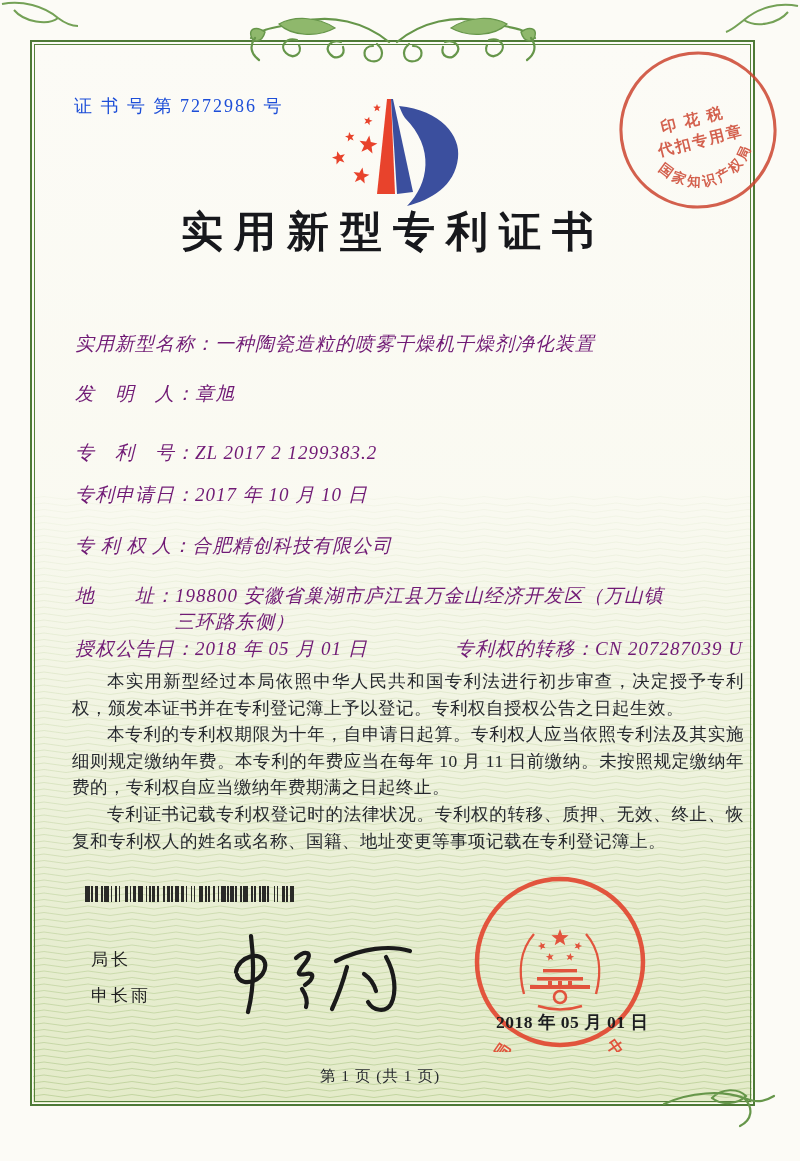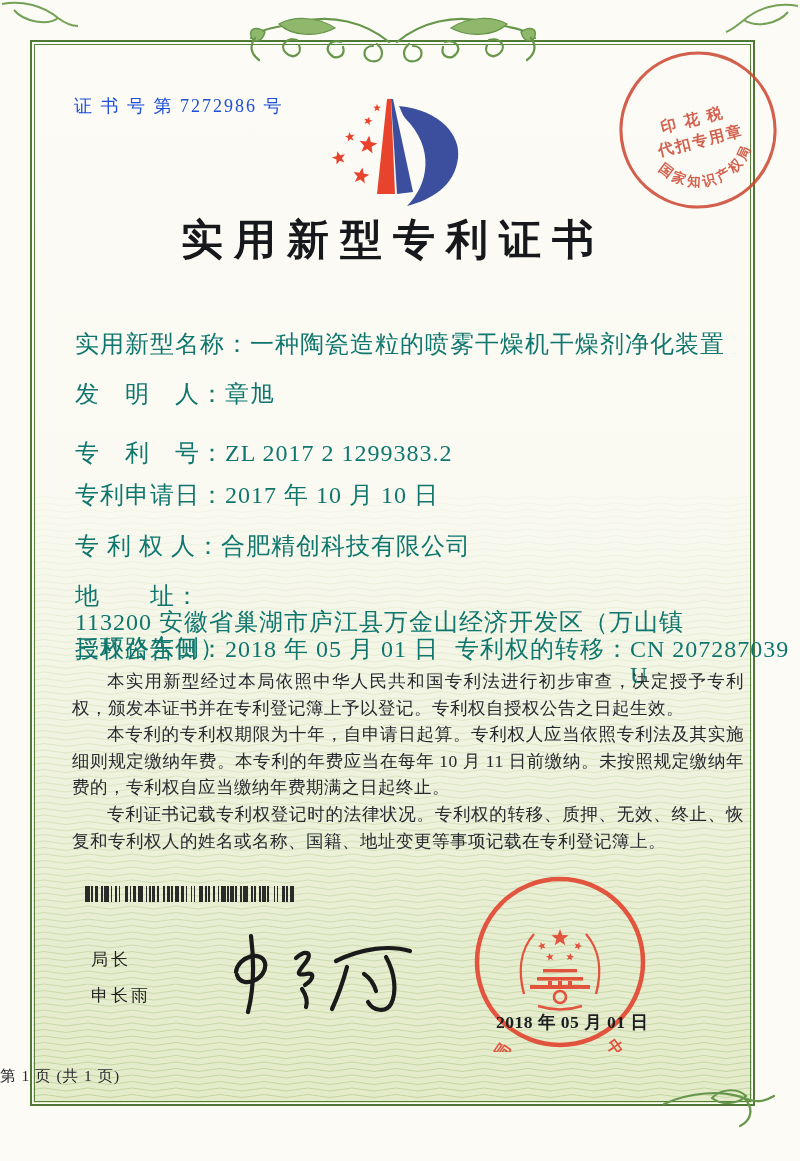--- a/index.html
+++ b/index.html
@@ -24,26 +24,26 @@
   .frame::after{
     content:""; position:absolute; inset:2px; border:1px solid #55813b;
   }
   .ornament{position:absolute;}
   .cert-no{
     position:absolute; left:74px; top:94px; font-size:18px; letter-spacing:2px;
     color:#1d4ed8; font-weight:400;
   }
   .logo{position:absolute; left:325px; top:96px;}
   .title{
-    position:absolute; left:0; top:212px; width:786px; text-align:center;
+    position:absolute; left:0; top:204px; width:786px; text-align:center;
     font-size:42px; font-weight:bold; letter-spacing:11px; color:#17181c;
   }
   .field{
     position:absolute; left:75px; display:flex; align-items:flex-start;
-    font-size:24px; letter-spacing:1px; color:#0f766e; line-height:26px;
+    font-size:19px; letter-spacing:1px; color:#701a75; line-height:26px;font-style:italic;
   }
   .flabel{white-space:pre; flex:0 0 auto;}
   .fvalue{white-space:pre-line;}
   .field2{left:455px;}
   .body-text{
     position:absolute; left:72px; top:668px; width:672px;
     font-size:17.5px; line-height:26.6px; text-align:justify; color:#26292e;
   }
   .body-text p{margin:0; text-indent:2em; letter-spacing:.5px;}
   .barcode{
@@ -54,21 +54,21 @@
   .director-title{position:absolute; left:91px; top:948px; font-size:17px; letter-spacing:3px; color:#222;}
   .director-name{position:absolute; left:91px; top:984px; font-size:17px; letter-spacing:3px; color:#222;}
   .signature{position:absolute; left:218px; top:930px;}
   .seal{position:absolute; left:470px; top:872px;}
   .seal-date{
     position:absolute; left:496px; top:1010px; font-size:17.5px; font-weight:600;
     letter-spacing:.5px; color:#1c1d20; white-space:pre;
   }
   .tax-stamp{position:absolute; left:612px; top:44px; transform:rotate(-14deg);}
   .footer{
-    position:absolute; left:0; top:1066px; width:760px; 
+    position:absolute; left:0; top:1066px; width:760px; text-align:center;
     font-size:15.5px; letter-spacing:1px; color:#26292e;
   }
 </style>
 </head>
 <body>
 
 <div class="page">
 
   <div class="tint"></div>
   <svg class="guilloche" id="guilloche" width="719" height="1060">
@@ -223,23 +223,23 @@
       <span class="fvalue">ZL 2017 2 1299383.2</span>
   </div>
   <div class="field" style="top:482px;">
     <span class="flabel">专利申请日：</span>
       <span class="fvalue">2017 年 10 月 10 日</span>
   </div>
   <div class="field" style="top:533px;">
     <span class="flabel">专 利 权 人：</span>
       <span class="fvalue">合肥精创科技有限公司</span>
   </div>
-  <div class="field" style="top:583px;flex-direction:column;">
+  <div class="field" style="top:583px;">
     <span class="flabel">地　　址：</span>
-      <span class="fvalue">113200 安徽省巢湖市庐江县万金山经济开发区（万山镇
+      <span class="fvalue">198800 安徽省巢湖市庐江县万金山经济开发区（万山镇
 三环路东侧）</span>
   </div>
   <div class="field" style="top:636px;">
     <span class="flabel">授权公告日：</span>
       <span class="fvalue">2018 年 05 月 01 日</span>
   </div>
   <div class="field field2" style="top:636px;">
     <span class="flabel">专利权的转移：</span>
       <span class="fvalue">CN 207287039 U</span>
   </div>

